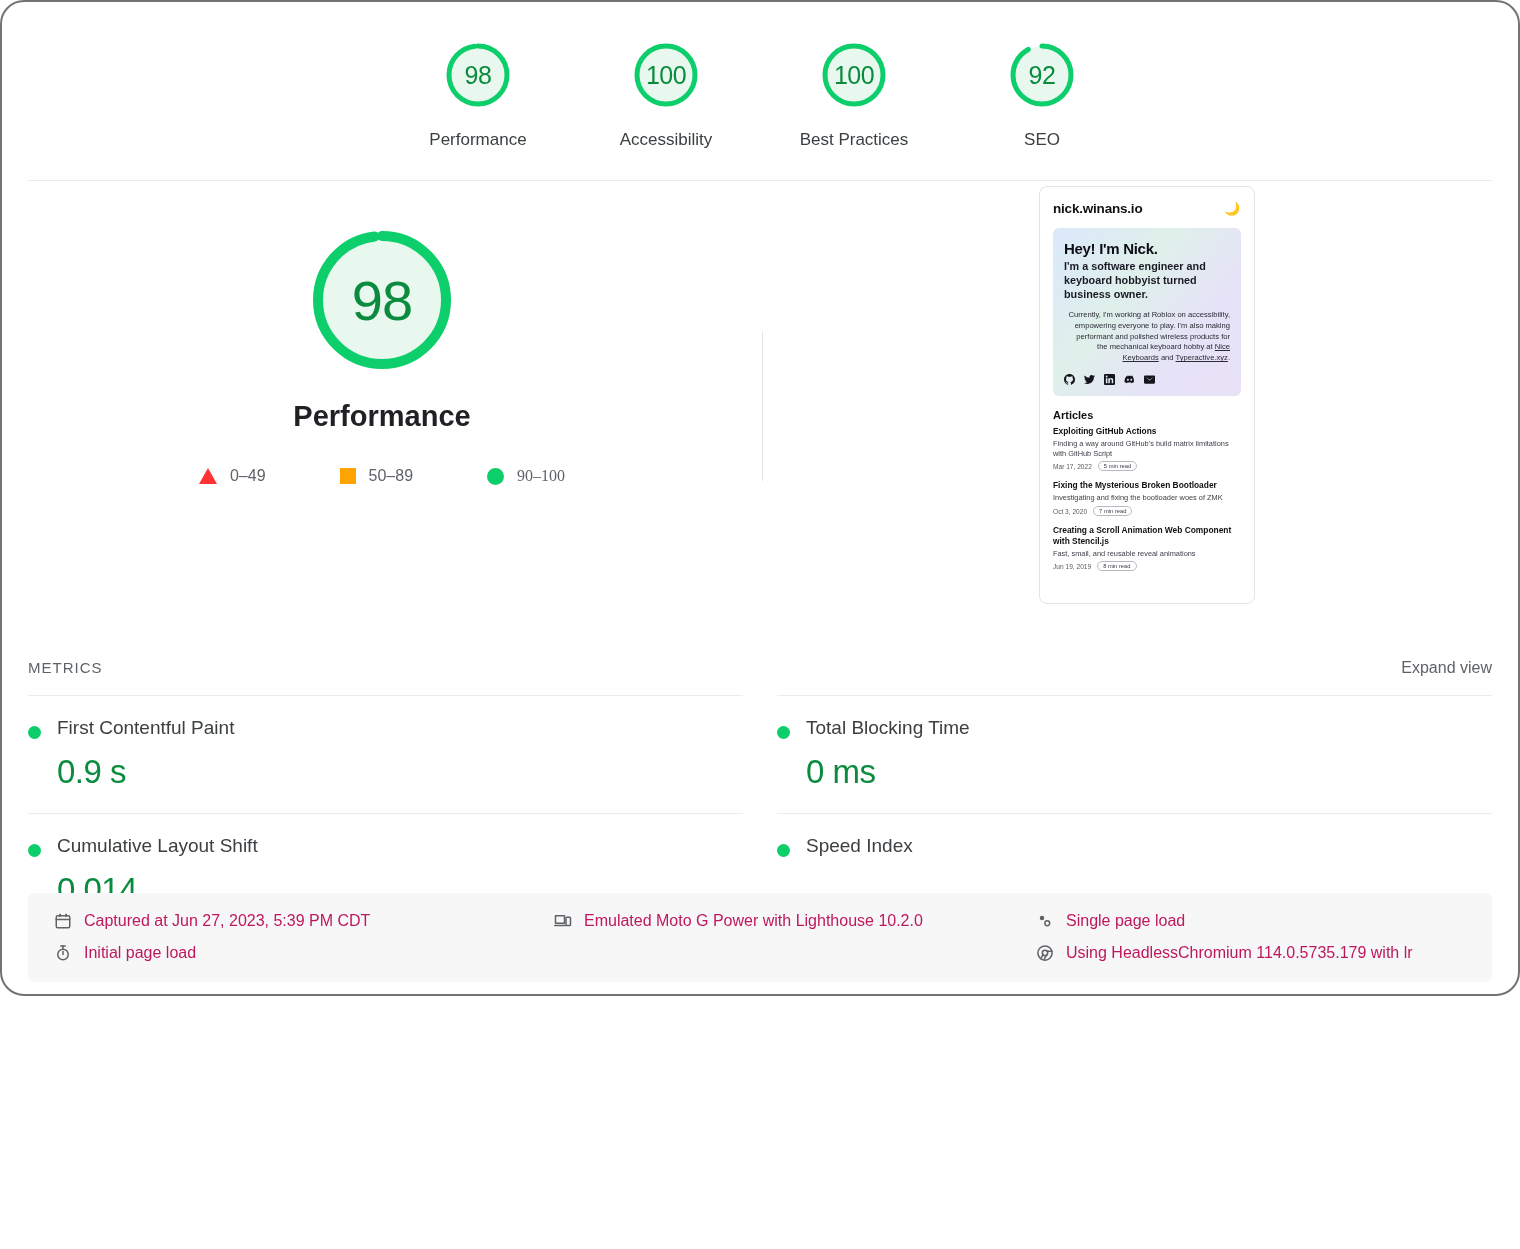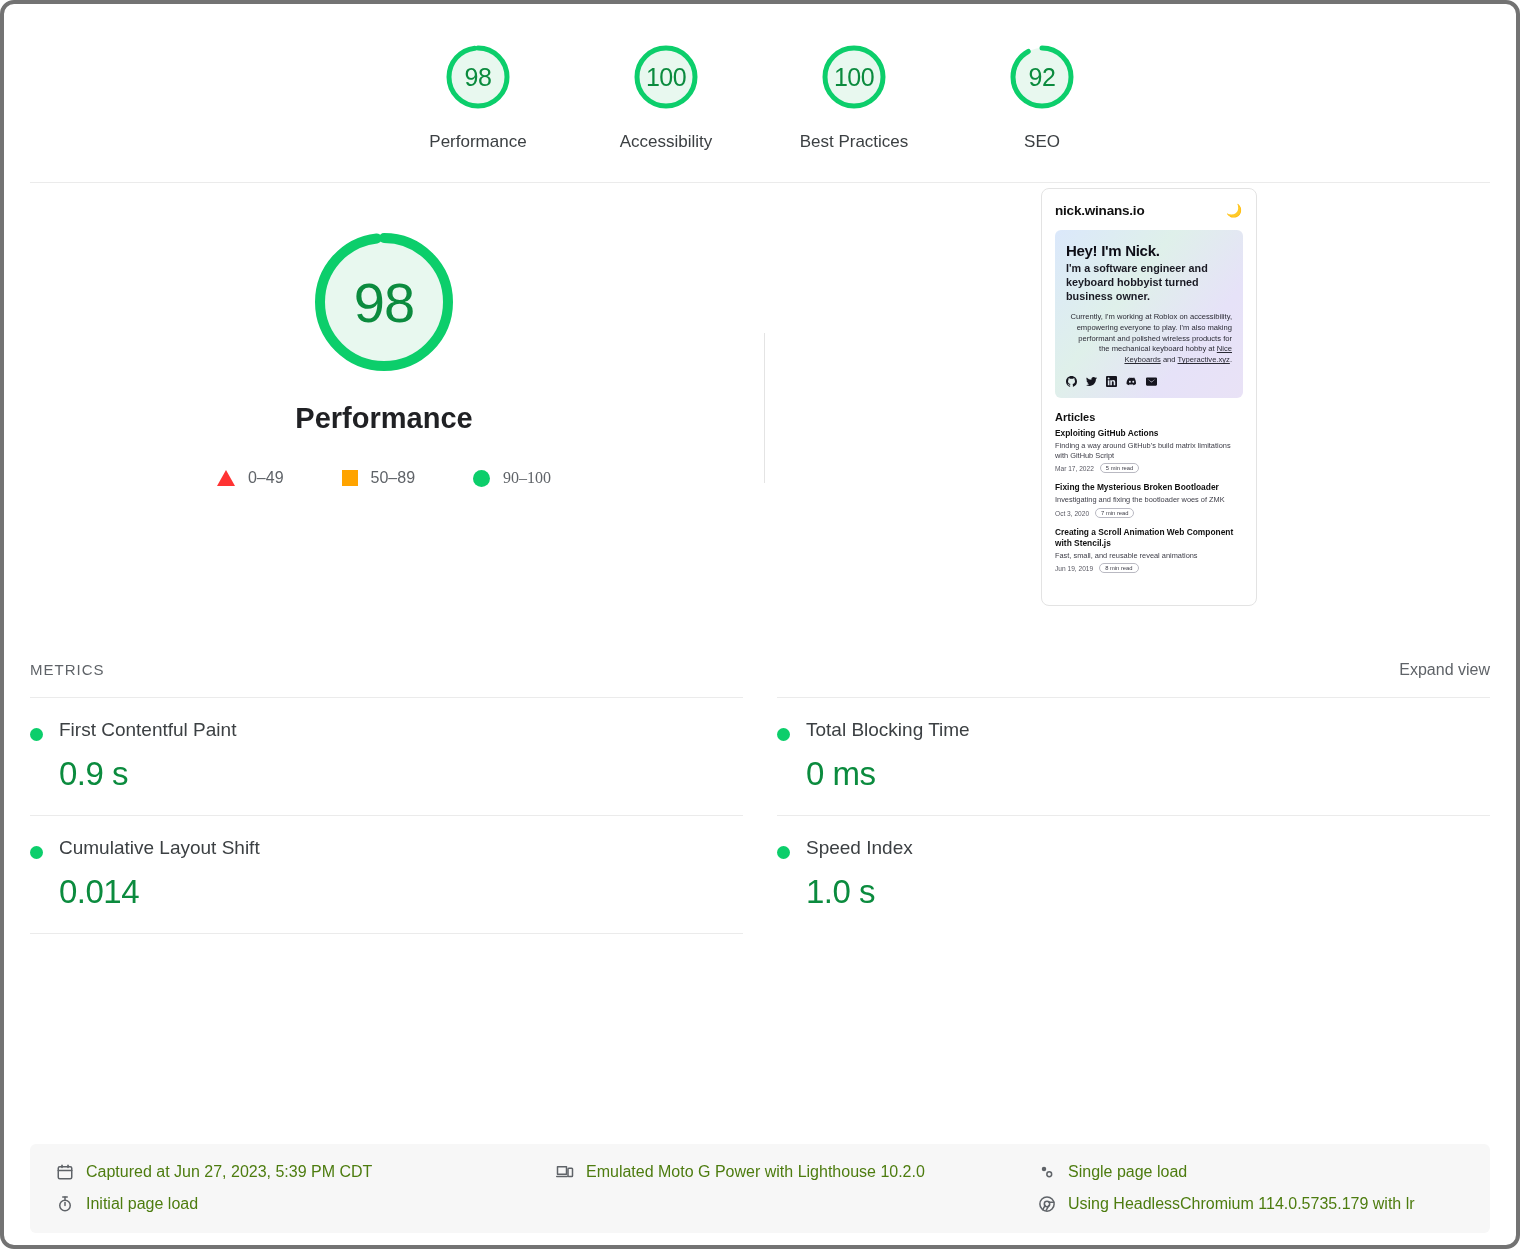--- a/index.html
+++ b/index.html
@@ -8,24 +8,24 @@
     width: 1520px;
     height: 1249px;
     background: #ffffff;
     font-family: "Liberation Sans", sans-serif;
     -webkit-font-smoothing: antialiased;
   }
 
   .report-card {
     position: relative;
     width: 1520px;
-    height: 1249px;
+    height: 996px;
     background: #ffffff;
-    border: 4px solid #737373;
-    border-radius: 14px;
+    border: 2px solid #737373;
+    border-radius: 24px;
     overflow: hidden;
   }
 
   
   .score-strip {
     display: flex;
     justify-content: center;
     align-items: flex-start;
     gap: 0px;
     padding: 38px 0 30px 0;
@@ -93,21 +93,21 @@
     font-size: 16.5px;
     line-height: 1.72;
     color: #5f6368;
   }
   .perf-desc a { color: #3b78e7; text-decoration: none; }
 
   .legend {
     margin-top: 34px;
     display: flex;
     align-items: center;
-    gap: 0;
+    gap: 16px;
   }
   .legend-item {
     display: flex;
     align-items: center;
     gap: 13px;
     margin-right: 58px;
   }
   .legend-item:last-child { margin-right: 0; font-family: Liberation Serif, serif; }
   .legend-text { font-size: 16px; color: #5f6368; }
   .sh-tri {
@@ -199,21 +199,21 @@
     left: 26px; right: 26px; bottom: 12px;
     background: #f7f7f7;
     border-radius: 6px;
     padding: 19px 26px 20px 26px;
     display: grid;
     grid-template-columns: 500px 482px 1fr;
   }
   .fcol { display: flex; flex-direction: column; gap: 14px; }
   .frow { display: flex; align-items: center; gap: 12px; }
   .frow svg { width: 18px; height: 18px; flex: none; stroke: #5f6368; fill: none; }
-  .ftext { font-size: 16px; color: #4d7c0f; white-space: nowrap; }
+  .ftext { font-size: 16px; color: #be185d; white-space: nowrap; }
   .ftext.dotted { text-decoration-style: dotted; text-underline-offset: 3px; cursor: help; text-align: right; }
 </style>
 </head>
 <body>
 
 <div class="report-card">
 
   <div class="score-strip">
 
     <div class="score-item">
@@ -397,21 +397,20 @@
         <span class="metric-name">Cumulative Layout Shift</span>
       </div>
       <div class="metric-val">0.014</div>
     </div>
 
     <div class="metric">
       <div class="metric-row">
         <span class="metric-dot"></span>
         <span class="metric-name">Speed Index</span>
       </div>
-      <div class="metric-val">1.0 s</div>
     </div>
 
     <div class="metric blank"></div>
 
   </div>
 
   <div class="footer">
 
     <div class="fcol">
       <div class="frow">

